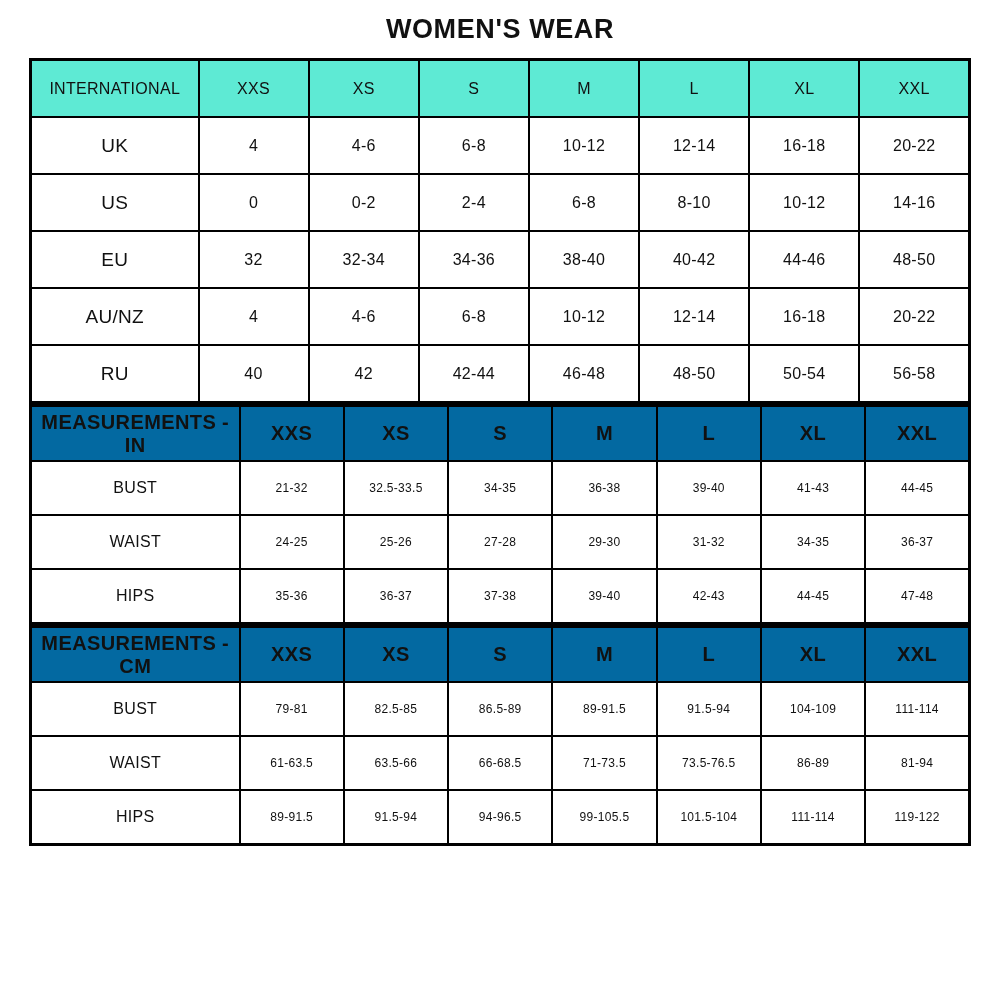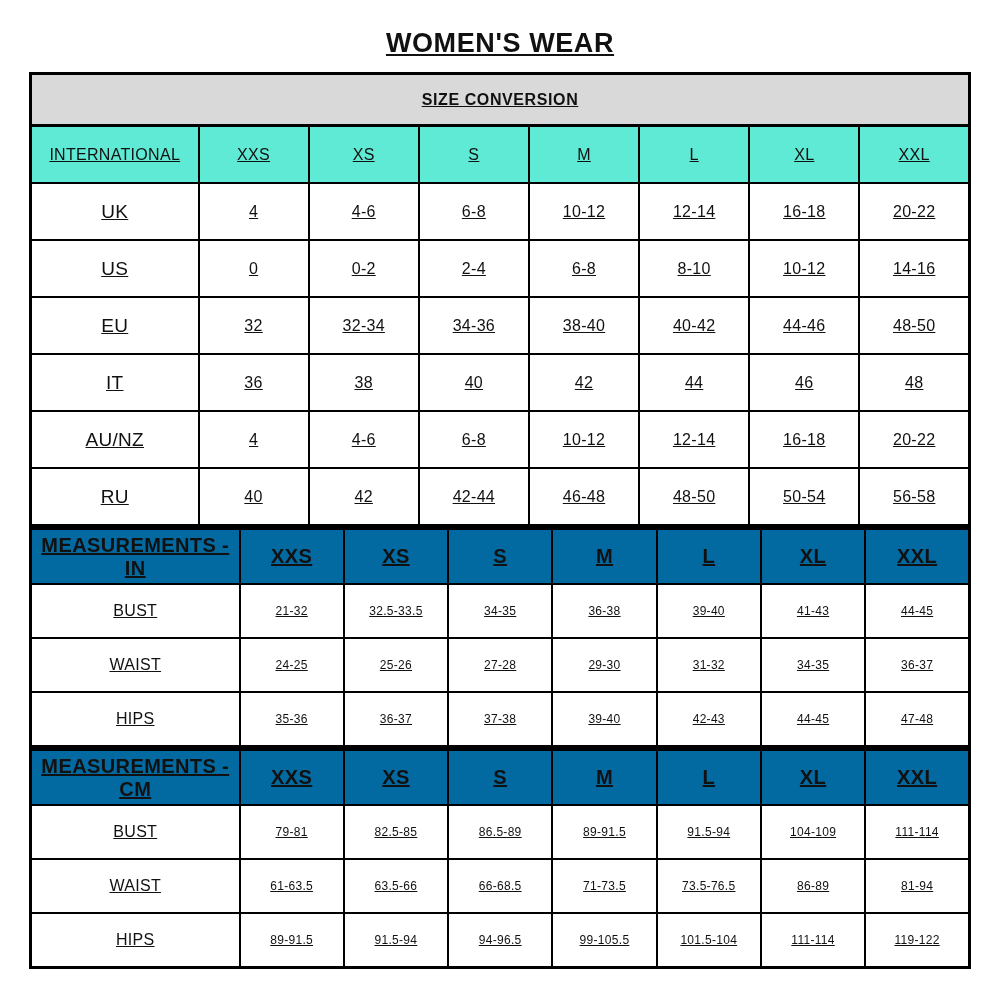--- a/index.html
+++ b/index.html
@@ -7,22 +7,21 @@
     padding: 0;
     background: #ffffff;
     font-family: "Liberation Sans", sans-serif;
     color: #111111;
   }
   .page {
     width: 1000px;
     height: 1000px;
     background: #ffffff;
     box-sizing: border-box;
-    padding-top: 15px;
-    text-decoration: underline;
+    padding-top: 1px;
   }
   h1.page-title {
     font-size: 27px;
     font-weight: bold;
     text-align: center;
     letter-spacing: 0.6px;
     margin: 13px 0 13px 0;
     color: #111111;
   }
   table.tbl {
@@ -84,23 +83,20 @@
       <col class="c0">
         <col>
         <col>
         <col>
         <col>
         <col>
         <col>
         <col>
     </colgroup>
     <thead>
-      <tr>
-        <th class="banner" colspan="8">SIZE CONVERSION</th>
-      </tr>
       <tr class="sizes-row">
         <th class="row-label">INTERNATIONAL</th>
       <th class="size-h">XXS</th>
           <th class="size-h">XS</th>
           <th class="size-h">S</th>
           <th class="size-h">M</th>
           <th class="size-h">L</th>
           <th class="size-h">XL</th>
           <th class="size-h">XXL</th>
         </tr>
@@ -128,30 +124,20 @@
         </tr>
         <tr>
           <td class="row-label">EU</td>
           <td class="val">32</td>
           <td class="val">32-34</td>
           <td class="val">34-36</td>
           <td class="val">38-40</td>
           <td class="val">40-42</td>
           <td class="val">44-46</td>
           <td class="val">48-50</td>
-        </tr>
-        <tr>
-          <td class="row-label">IT</td>
-          <td class="val">36</td>
-          <td class="val">38</td>
-          <td class="val">40</td>
-          <td class="val">42</td>
-          <td class="val">44</td>
-          <td class="val">46</td>
-          <td class="val">48</td>
         </tr>
         <tr>
           <td class="row-label">AU/NZ</td>
           <td class="val">4</td>
           <td class="val">4-6</td>
           <td class="val">6-8</td>
           <td class="val">10-12</td>
           <td class="val">12-14</td>
           <td class="val">16-18</td>
           <td class="val">20-22</td>

